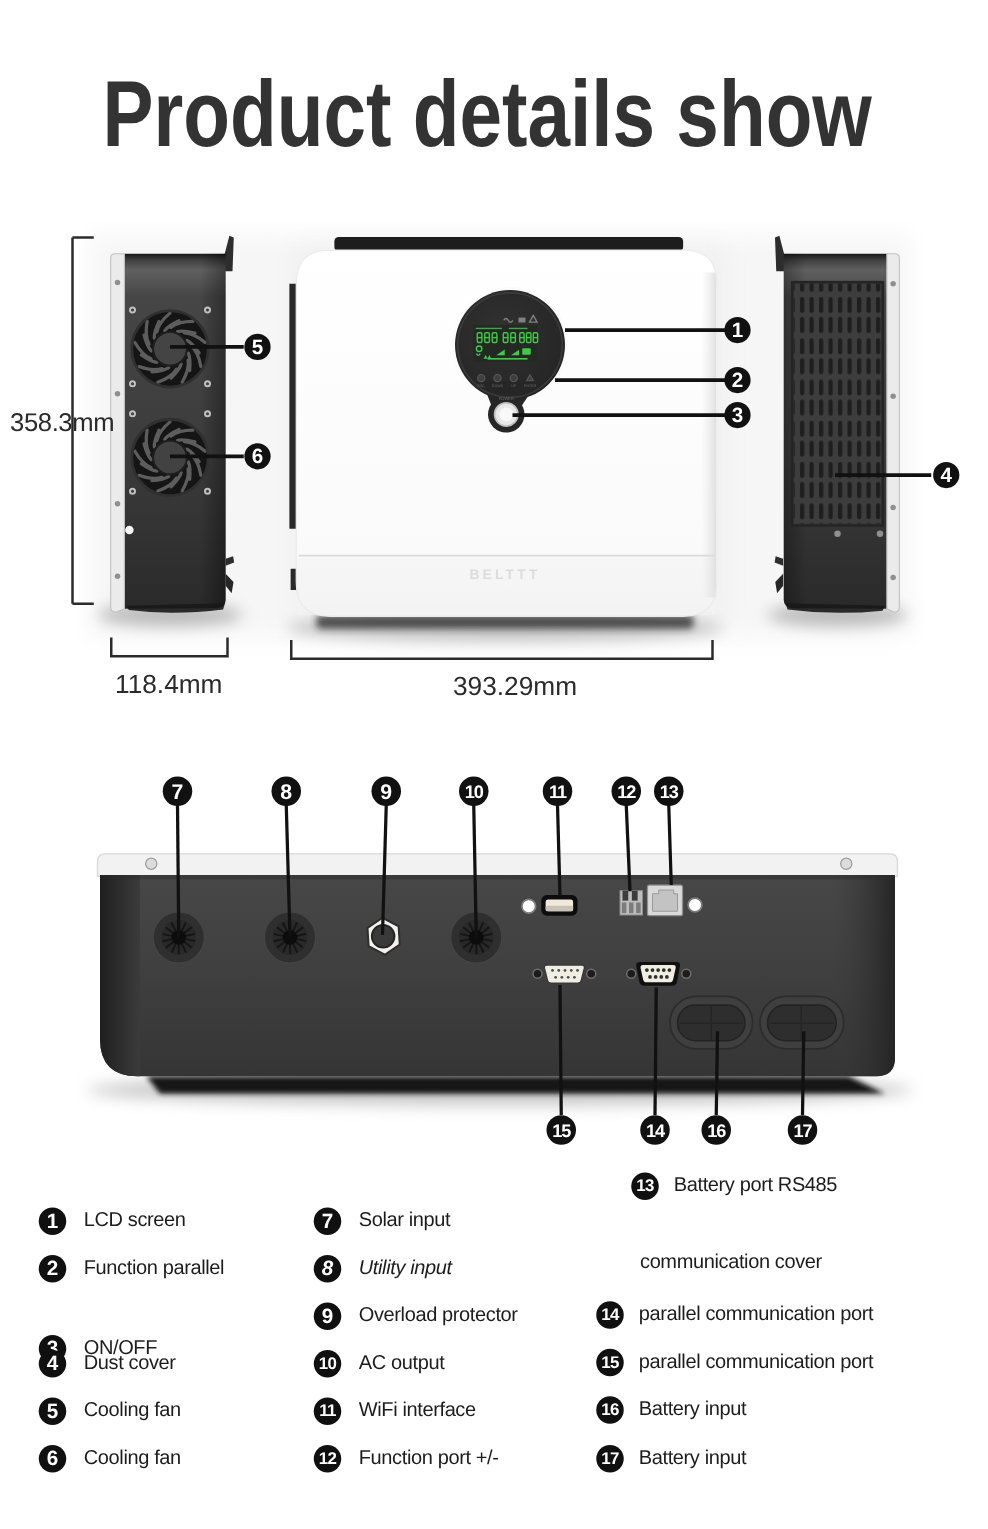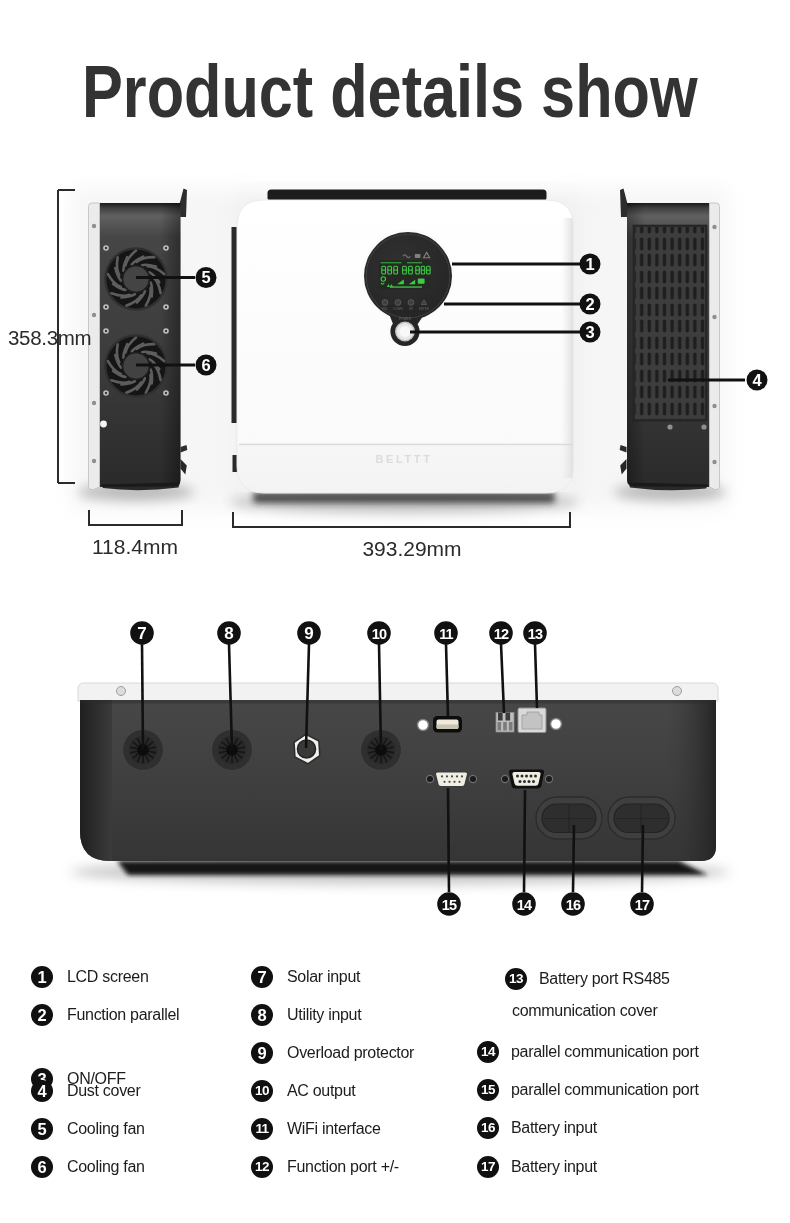--- a/index.html
+++ b/index.html
@@ -637,31 +637,31 @@
 <div class="legrow" style="left:31px;top:1068px;"><span class="lc">3</span><span class="lt" style="margin-left:14px;">ON/OFF</span></div>
 
 <div class="legrow" style="left:31px;top:1080px;"><span class="lc">4</span><span class="lt" style="margin-left:14px;">Dust cover</span></div>
 
 <div class="legrow" style="left:31px;top:1118px;"><span class="lc">5</span><span class="lt" style="margin-left:14px;">Cooling fan</span></div>
 
 <div class="legrow" style="left:31px;top:1156px;"><span class="lc">6</span><span class="lt" style="margin-left:14px;">Cooling fan</span></div>
 
 <div class="legrow" style="left:251px;top:966px;"><span class="lc">7</span><span class="lt" style="margin-left:14px;">Solar input</span></div>
 
-<div class="legrow" style="left:251px;top:1004px;"><span class="lc">8</span><span class="lt" style="margin-left:14px;">Utility input</span></div>
+<div class="legrow" style="left:251px;top:1004px;font-style:italic;"><span class="lc">8</span><span class="lt" style="margin-left:14px;">Utility input</span></div>
 
 <div class="legrow" style="left:251px;top:1042px;"><span class="lc">9</span><span class="lt" style="margin-left:14px;">Overload protector</span></div>
 
 <div class="legrow" style="left:251px;top:1080px;"><span class="lc lc2">10</span><span class="lt" style="margin-left:14px;">AC output</span></div>
 
 <div class="legrow" style="left:251px;top:1118px;"><span class="lc lc2">11</span><span class="lt" style="margin-left:14px;">WiFi interface</span></div>
 
 <div class="legrow" style="left:251px;top:1156px;"><span class="lc lc2">12</span><span class="lt" style="margin-left:14px;">Function port +/-</span></div>
 
-<div class="legrow" style="left:477px;top:968px;padding-left:28px;"><span class="lc lc2">13</span><span class="lt" style="margin-left:12px;">Battery port RS485</span></div>
+<div class="legrow" style="left:477px;top:938px;padding-left:28px;"><span class="lc lc2">13</span><span class="lt" style="margin-left:12px;">Battery port RS485</span></div>
 
 <div class="legrow" style="left:512px;top:1001px;"><span class="lt">communication cover</span></div>
 
 <div class="legrow" style="left:477px;top:1041px;"><span class="lc lc2">14</span><span class="lt" style="margin-left:12px;">parallel communication port</span></div>
 
 <div class="legrow" style="left:477px;top:1079px;"><span class="lc lc2">15</span><span class="lt" style="margin-left:12px;">parallel communication port</span></div>
 
 <div class="legrow" style="left:477px;top:1117px;"><span class="lc lc2">16</span><span class="lt" style="margin-left:12px;">Battery input</span></div>
 
 <div class="legrow" style="left:477px;top:1156px;"><span class="lc lc2">17</span><span class="lt" style="margin-left:12px;">Battery input</span></div>

